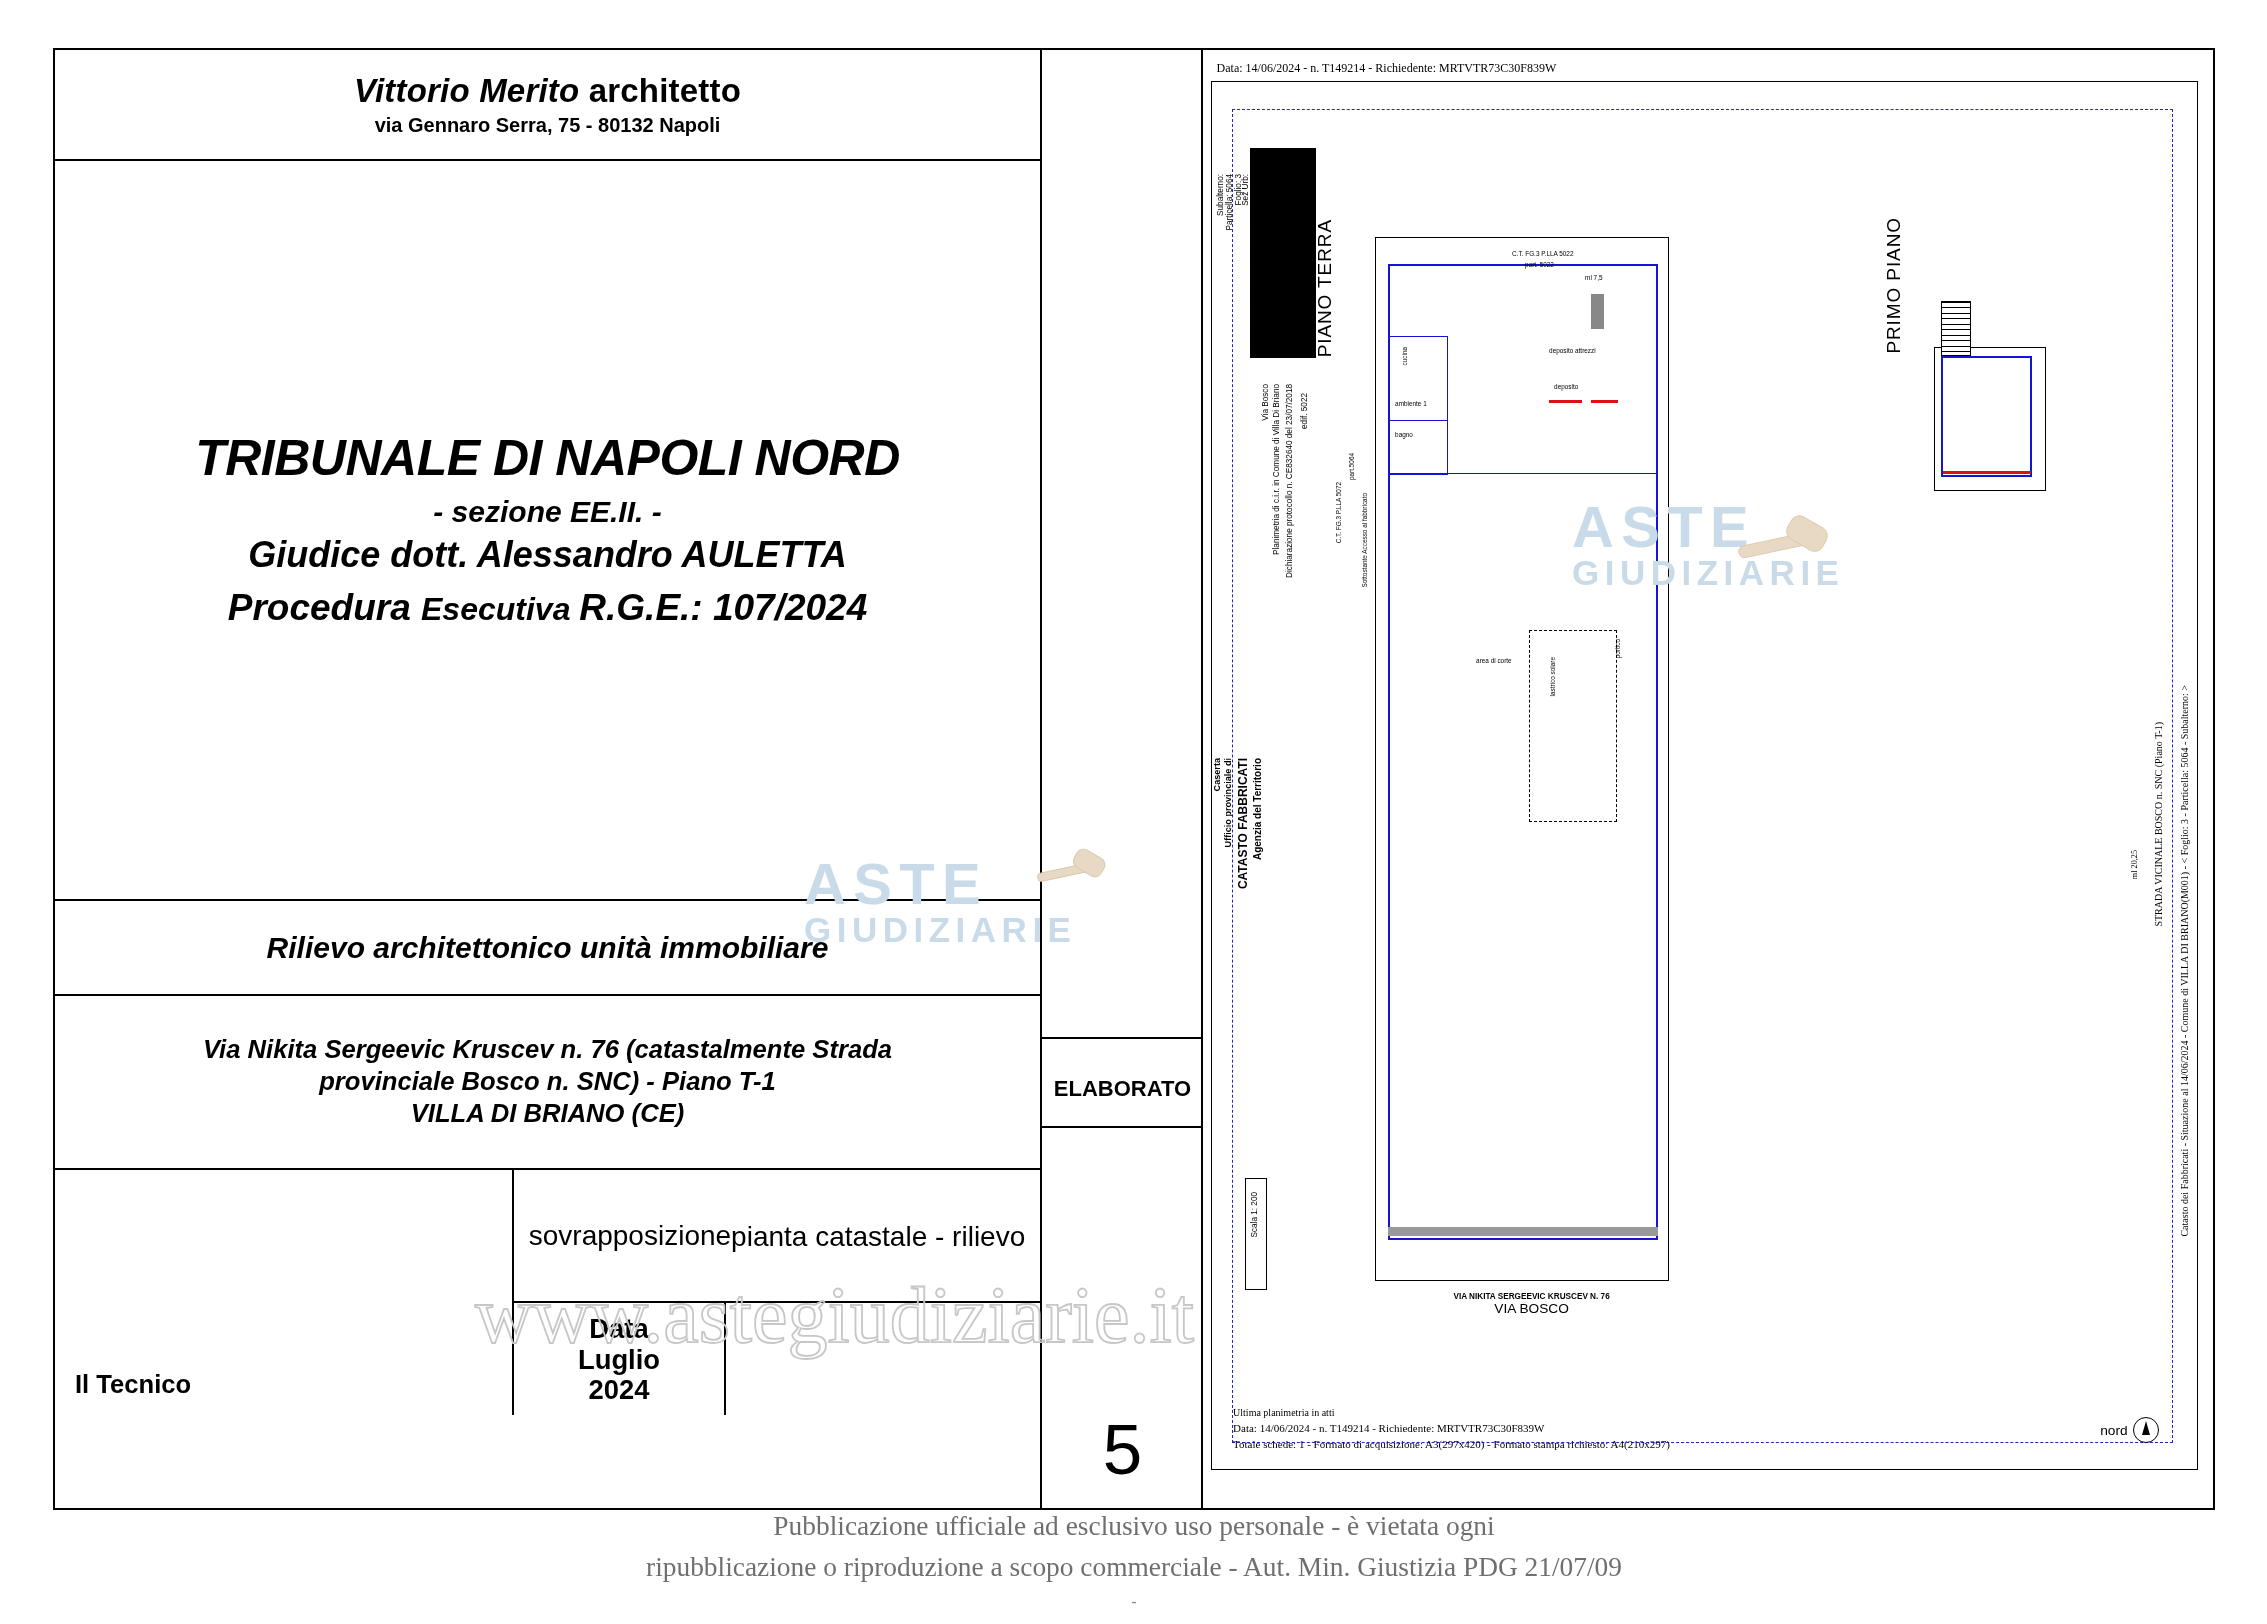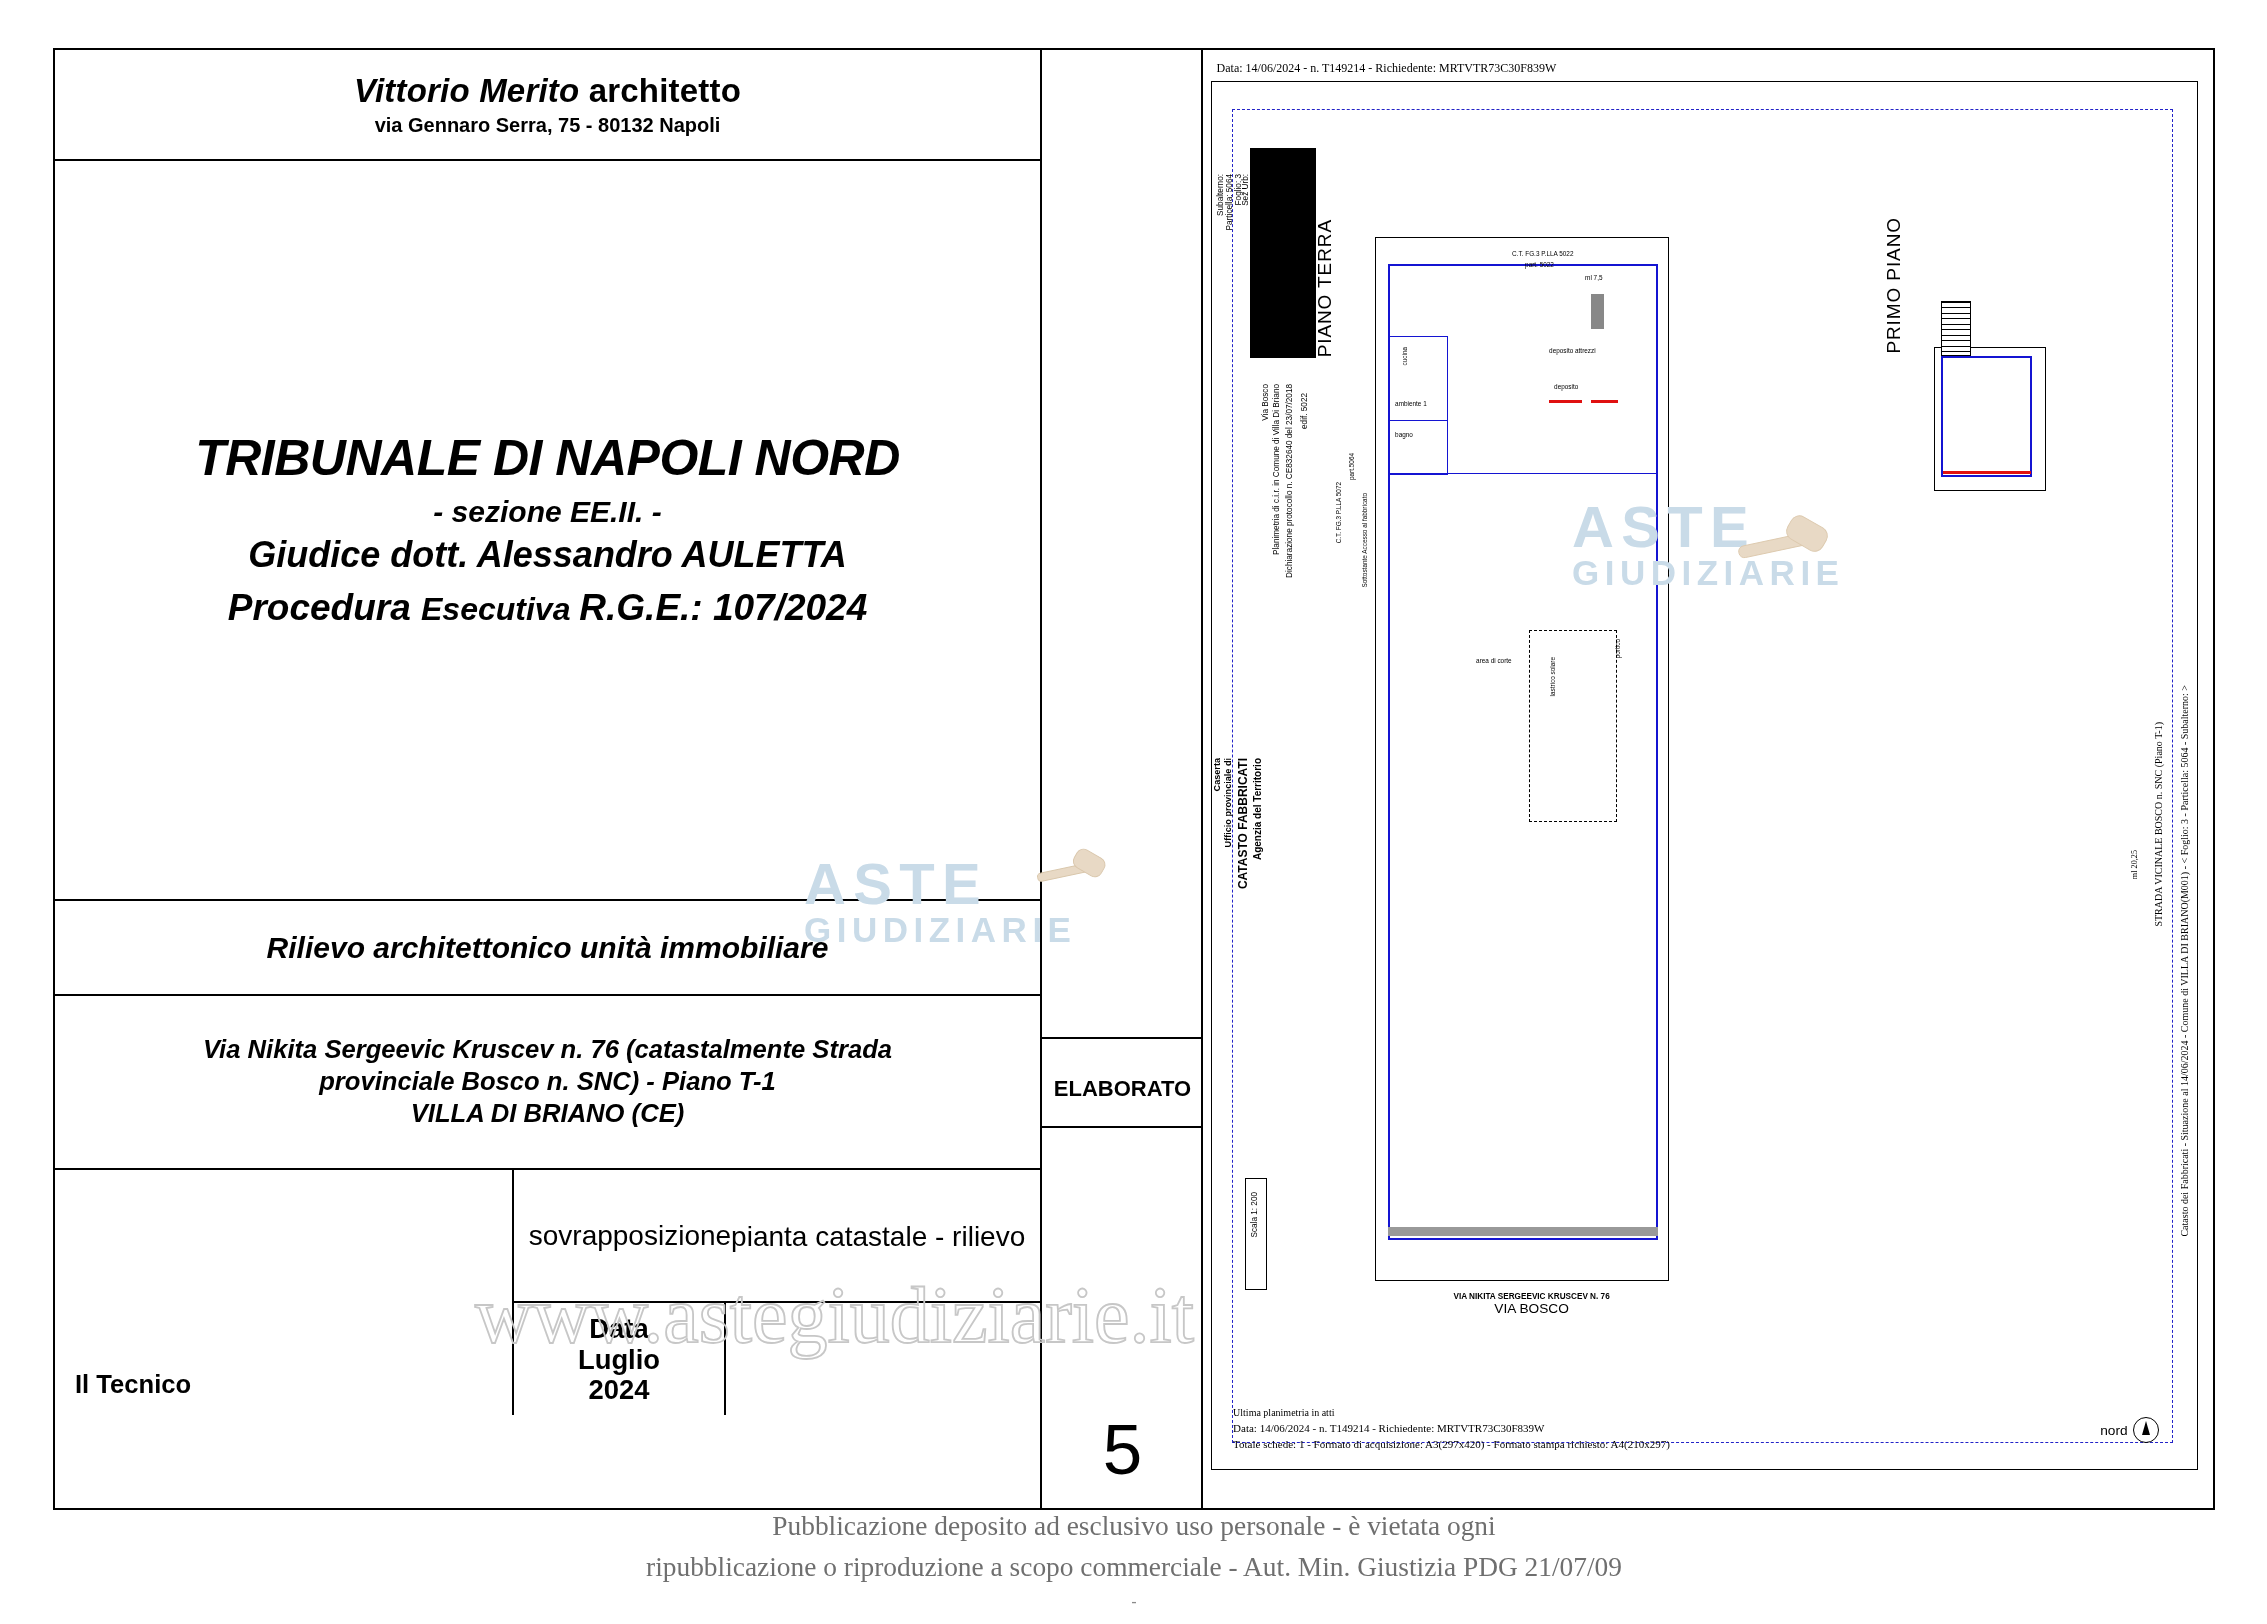--- a/index.html
+++ b/index.html
@@ -702,17 +702,17 @@
 <svg class="wm-gavel" style="left:1732px; top:507px;" width="128" height="82" viewBox="0 0 140 90">
   <g fill="#e8d9c5" stroke="#dcc9ae" stroke-width="1">
     <rect x="6" y="44" width="96" height="13" rx="6" transform="rotate(-12 6 44)"></rect>
     <rect x="70" y="6" width="44" height="28" rx="10" transform="rotate(30 70 6)"></rect>
   </g>
 </svg>
 
 <div class="wm-url">www.astegiudiziarie.it</div>
 
 <div class="wm-footer">
-  <div>Pubblicazione deposito ad esclusivo uso personale - è vietata ogni</div>
+  <div>Pubblicazione ufficiale ad esclusivo uso personale - è vietata ogni</div>
   <div>ripubblicazione o riproduzione a scopo commerciale - Aut. Min. Giustizia PDG 21/07/09</div>
 </div>
 <div class="wm-dash">-</div>
 
 
 </body></html>

